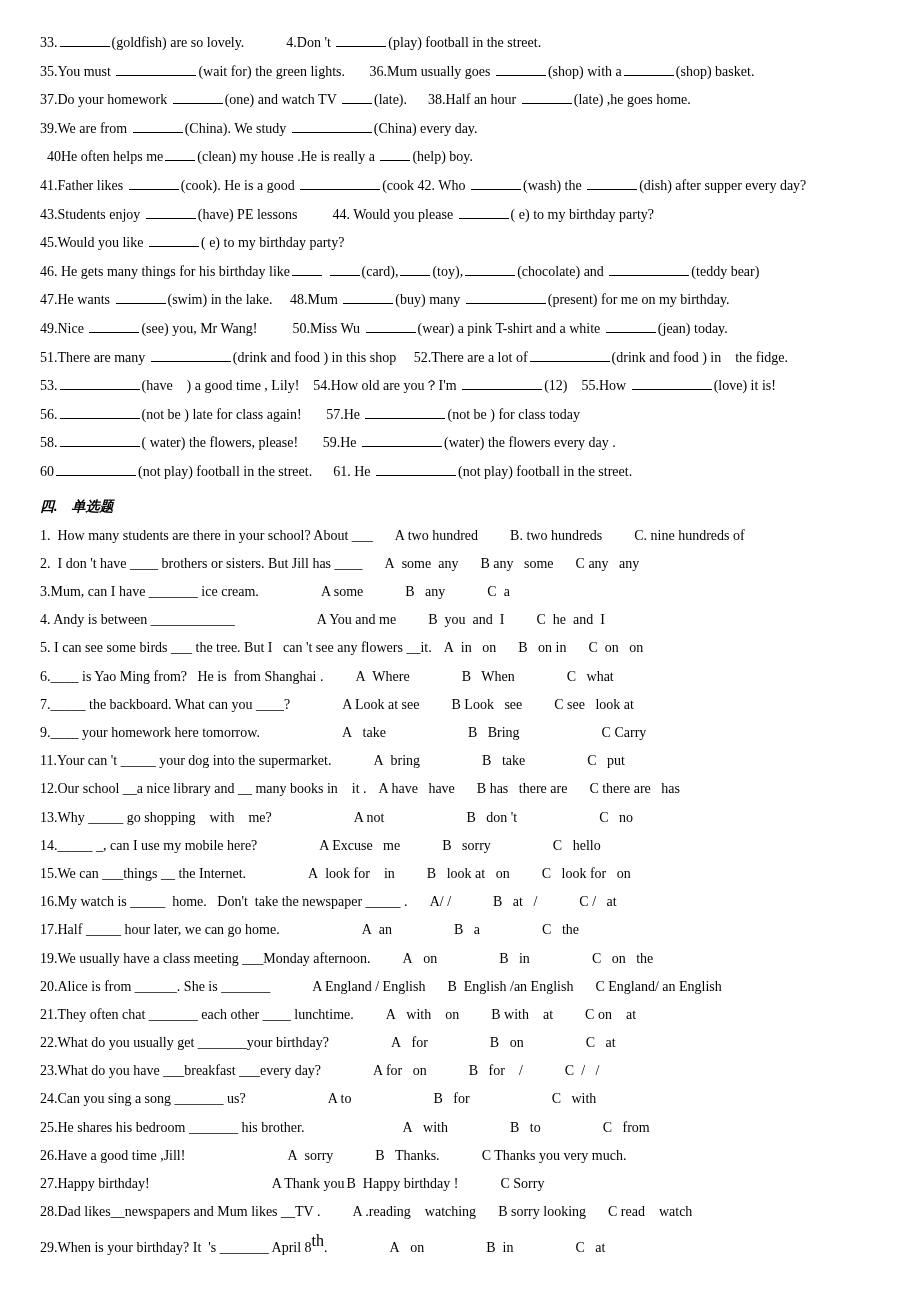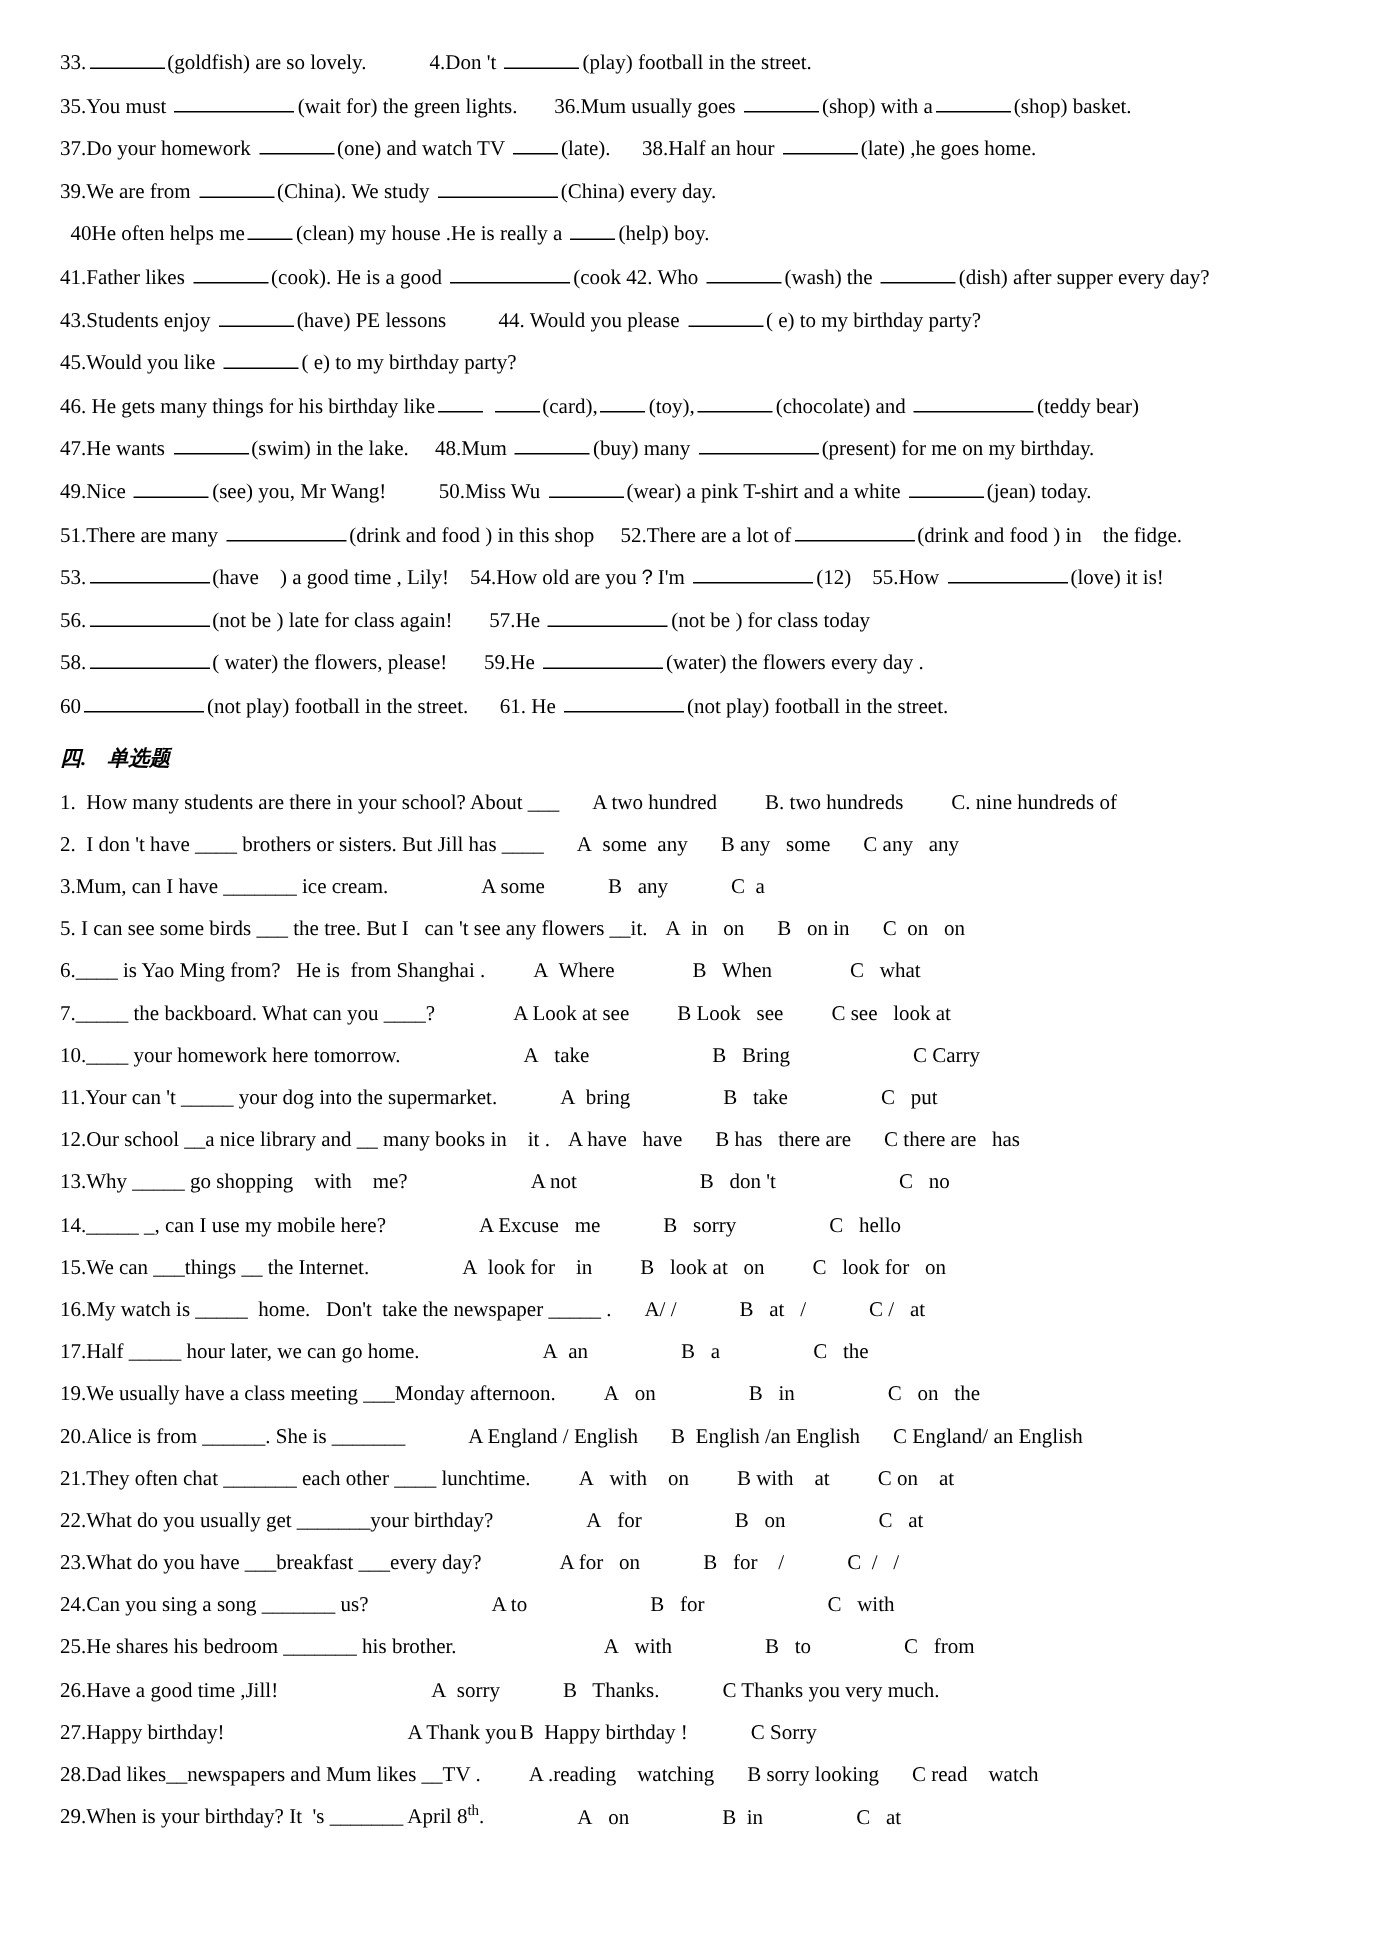--- a/index.html
+++ b/index.html
@@ -29,21 +29,21 @@
       min-width: 80px;
     }
     .blank-short {
       min-width: 30px;
     }
     .paragraph {
       margin-bottom: 2px;
       line-height: 1.9;
     }
     sup {
-      font-size: 10px;
+      font-size: 16px;
     }
     .choice-row {
       display: flex;
       flex-wrap: wrap;
       align-items: baseline;
       margin-bottom: 3px;
       gap: 2px;
     }
   </style>
 </head>
@@ -90,20 +90,26 @@
       <span style="margin-left:20px;">C any&nbsp;&nbsp; any</span>
     </div>
 
     <div class="choice-row">
       <span>3.Mum, can I have _______ ice cream.</span>
       <span style="margin-left:60px;">A some</span>
       <span style="margin-left:40px;">B&nbsp;&nbsp; any</span>
       <span style="margin-left:40px;">C&nbsp; a</span>
     </div>
 
+    <div class="choice-row">
+      <span>4. Andy is between ____________</span>
+      <span style="margin-left:80px;">A You and me</span>
+      <span style="margin-left:30px;">B&nbsp; you&nbsp; and&nbsp; I</span>
+      <span style="margin-left:30px;">C&nbsp; he&nbsp; and&nbsp; I</span>
+    </div>
 
     <div class="choice-row">
       <span>5. I can see some birds ___ the tree. But I&nbsp;&nbsp; can 't see any flowers __it.</span>
       <span style="margin-left:10px;">A&nbsp; in&nbsp;&nbsp; on</span>
       <span style="margin-left:20px;">B&nbsp;&nbsp; on in</span>
       <span style="margin-left:20px;">C&nbsp; on&nbsp;&nbsp; on</span>
     </div>
 
     <div class="choice-row">
       <span>6.____ is Yao Ming from?&nbsp;&nbsp; He is&nbsp; from Shanghai .</span>
@@ -114,21 +120,21 @@
 
     <div class="choice-row">
       <span>7._____ the backboard. What can you ____?</span>
       <span style="margin-left:50px;">A Look at see</span>
       <span style="margin-left:30px;">B Look&nbsp;&nbsp; see</span>
       <span style="margin-left:30px;">C see&nbsp;&nbsp; look at</span>
     </div>
 
 
     <div class="choice-row">
-      <span>10.____ your homework here tomorrow.</span>
+      <span>9.____ your homework here tomorrow.</span>
       <span style="margin-left:80px;">A&nbsp;&nbsp; take</span>
       <span style="margin-left:80px;">B&nbsp;&nbsp; Bring</span>
       <span style="margin-left:80px;">C Carry</span>
     </div>
 
     <div class="choice-row">
       <span>11.Your can 't _____ your dog into the supermarket.</span>
       <span style="margin-left:40px;">A&nbsp; bring</span>
       <span style="margin-left:60px;">B&nbsp;&nbsp; take</span>
       <span style="margin-left:60px;">C&nbsp;&nbsp; put</span>

